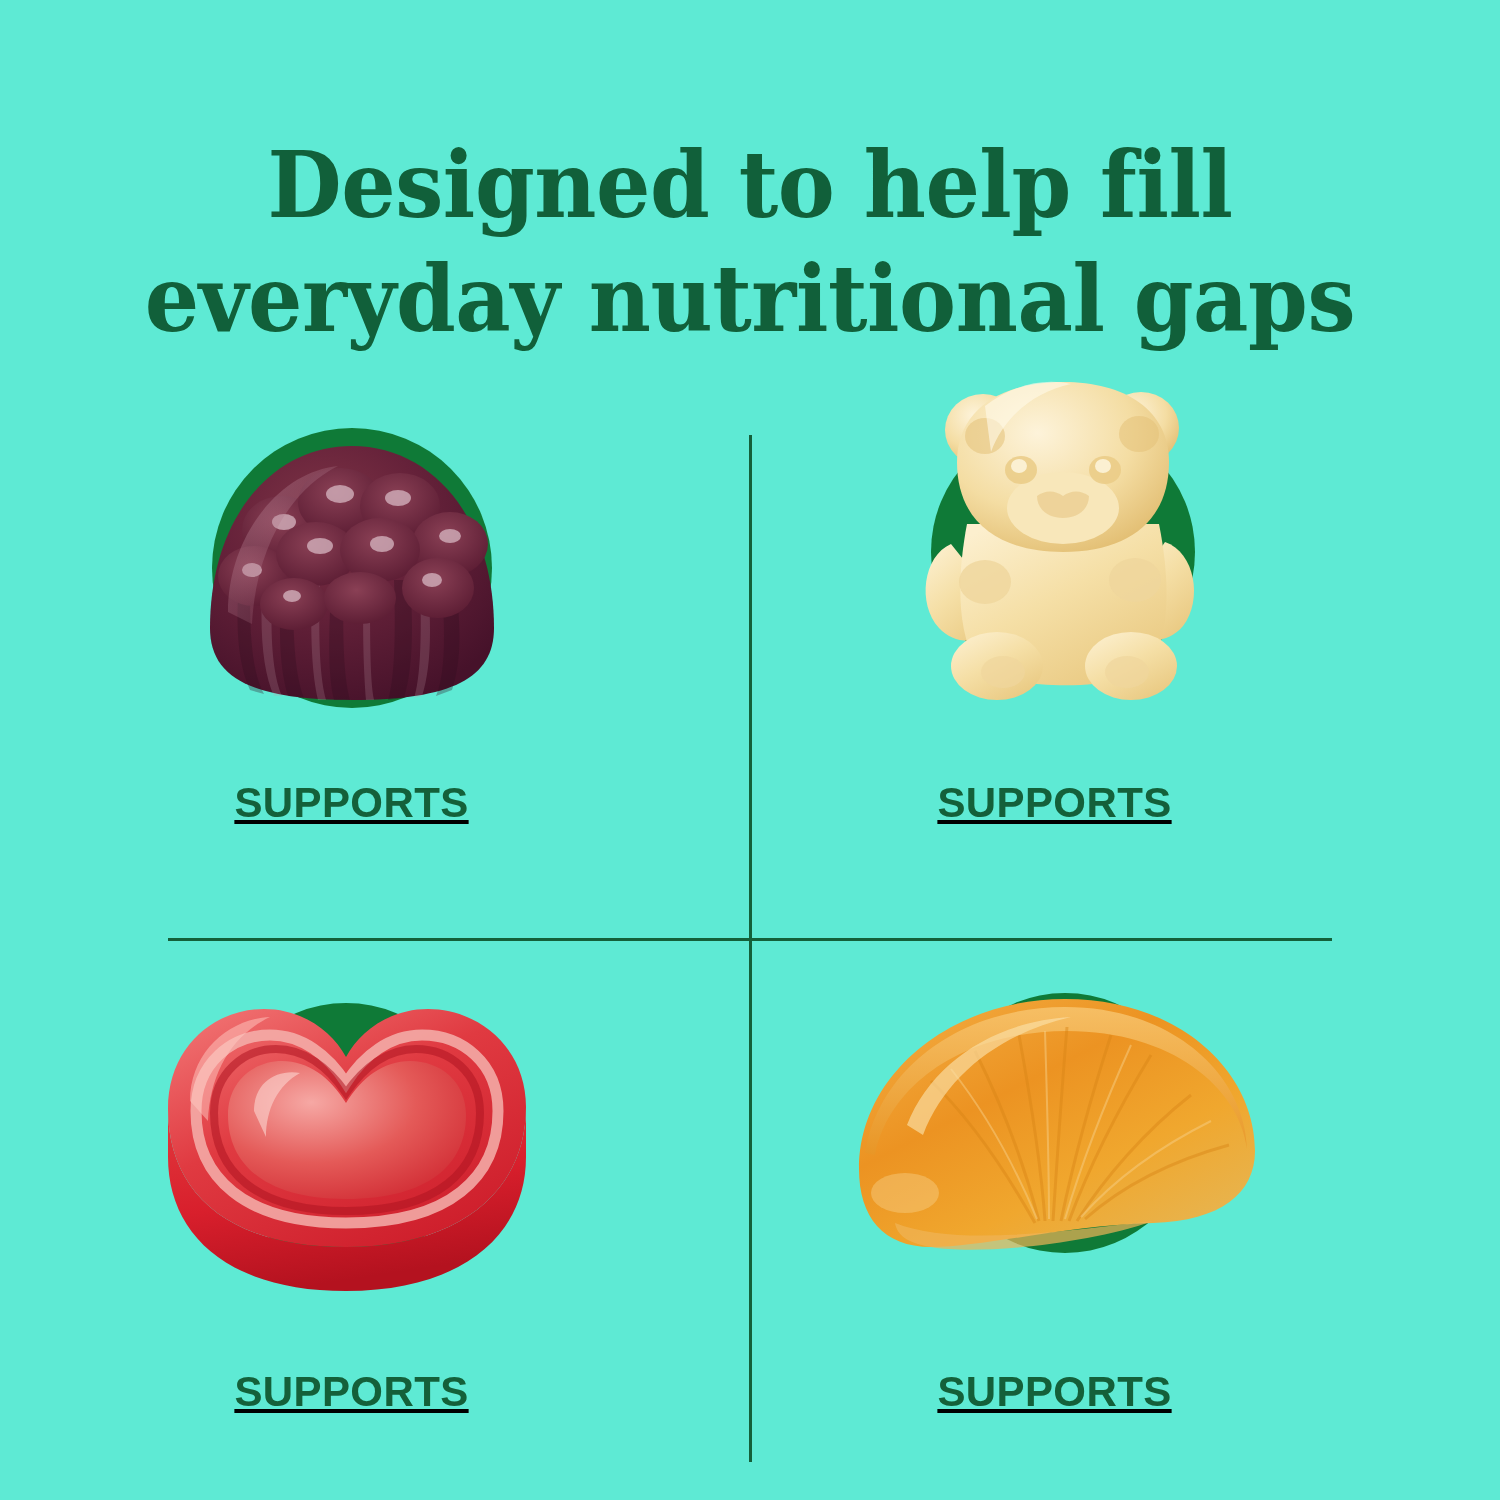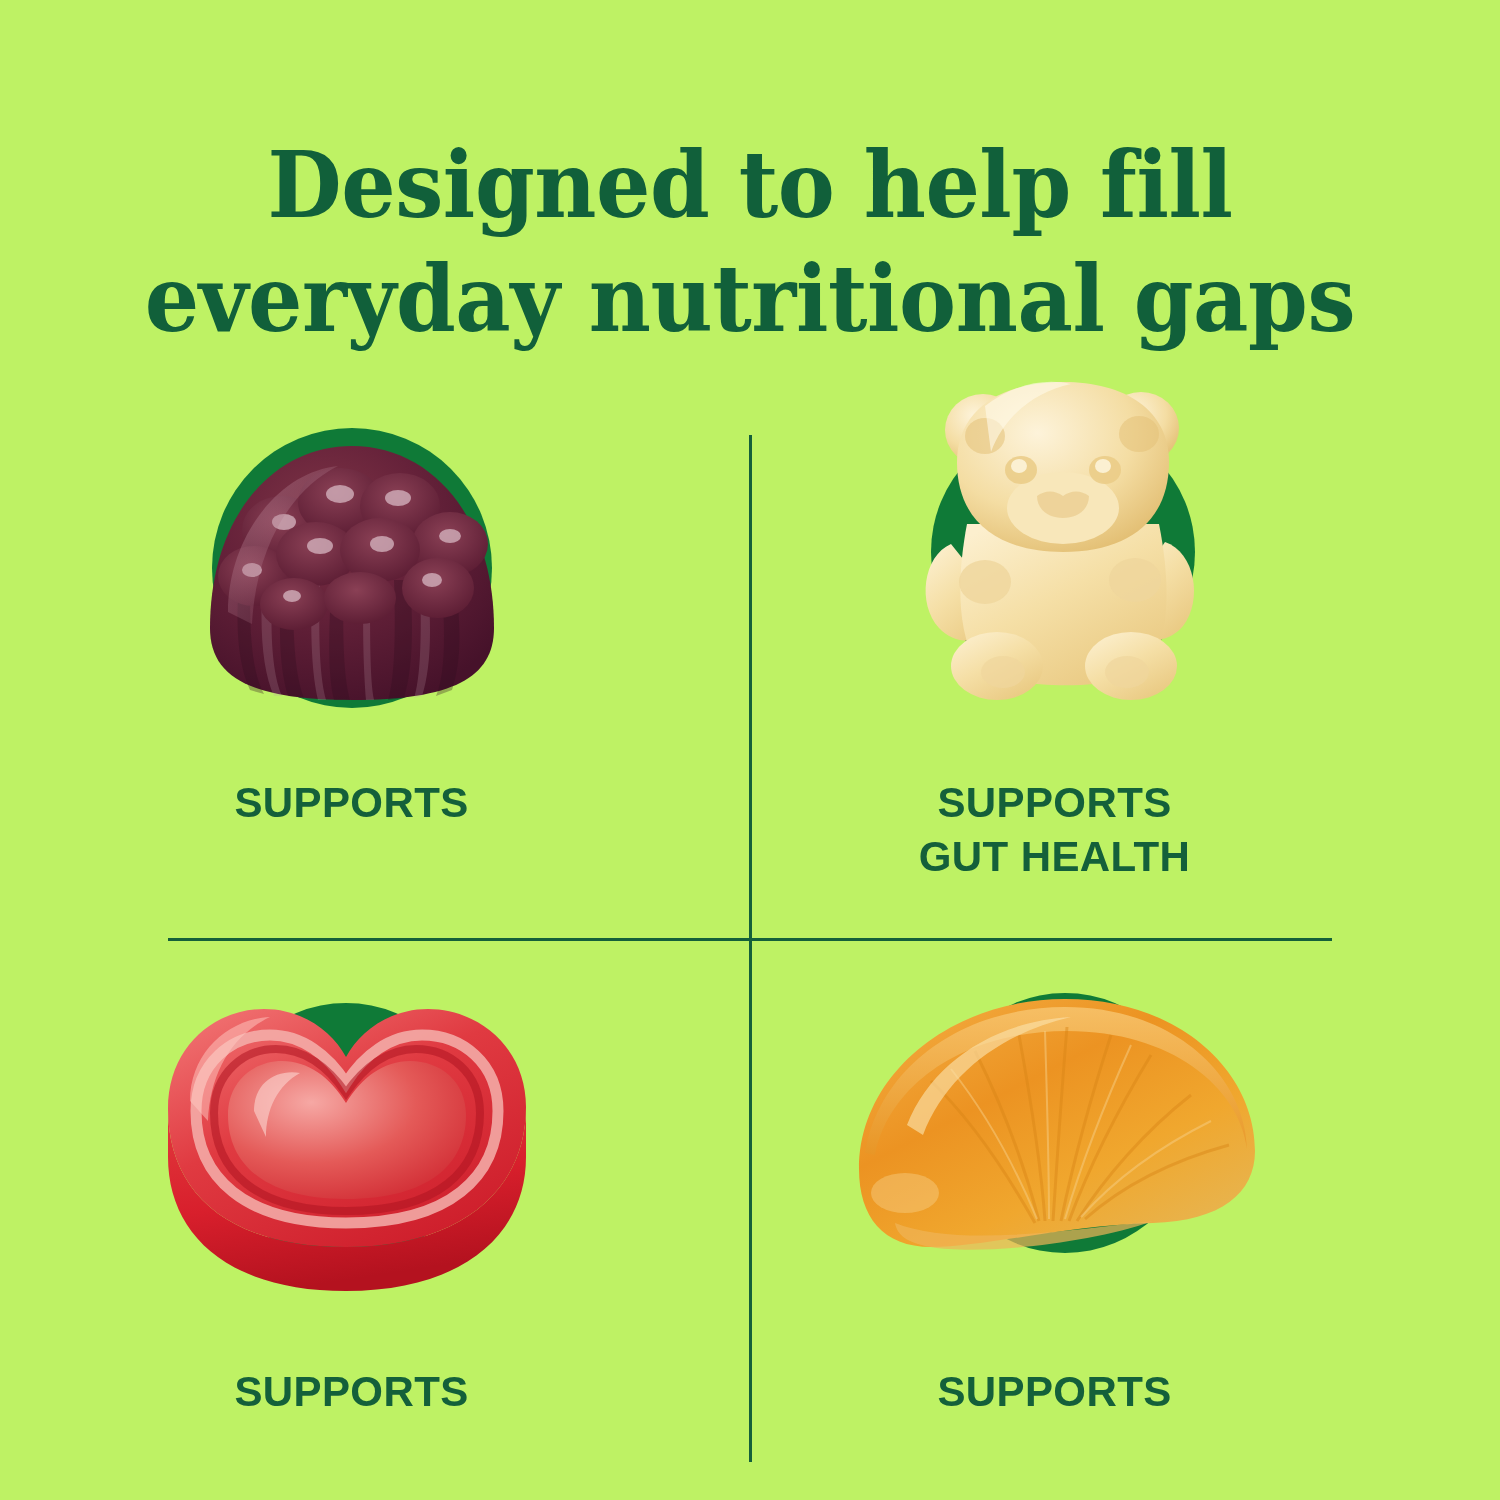--- a/index.html
+++ b/index.html
@@ -10,21 +10,21 @@
     width: 1500px;
     height: 1500px;
     background: #FDF4EA;
     font-family: "Liberation Sans", sans-serif;
     overflow: hidden;
   }
   .page {
     position: relative;
     width: 1500px;
     height: 1500px;
-    background: #bef264;
+    background: #5eead4;
   }
 
   
   .heading {
     position: absolute;
     top: 128px;
     left: 0;
     width: 1500px;
     text-align: center;
     color: #11603A;
@@ -62,20 +62,21 @@
   
   .grid {
     position: absolute;
     left: 0;
     top: 380px;
     width: 1406px;
     height: 1090px;
     display: grid;
     grid-template-columns: 1fr 1fr;
     grid-template-rows: 1fr 1fr;
+    text-decoration: underline;
   }
   .quad {
     position: relative;
     display: flex;
     flex-direction: column;
     align-items: center;
     justify-content: flex-start;
   }
   .art {
     position: relative;
@@ -245,21 +246,20 @@
           <ellipse cx="150" cy="216" rx="26" ry="22" fill="#EFD69C" opacity="0.8"></ellipse>
           <ellipse cx="300" cy="214" rx="26" ry="22" fill="#EFD69C" opacity="0.8"></ellipse>
           <ellipse cx="168" cy="306" rx="22" ry="16" fill="#EFD69C" opacity="0.7"></ellipse>
           <ellipse cx="292" cy="306" rx="22" ry="16" fill="#EFD69C" opacity="0.7"></ellipse>
 
           <path d="M150 40 C178 18 210 12 236 18 C198 26 168 52 156 86 Z" fill="#FFFAEA" opacity="0.6"></path>
         </svg>
       </div>
       <div class="caption">
         <span class="cl">SUPPORTS</span>
-        <span class="cl">GUT HEALTH</span>
       </div>
     </div>
 
     <div class="quad q-immune">
       <div class="art">
         <svg viewBox="0 0 440 350">
           <defs>
             <linearGradient id="heartSide" x1="0" y1="0" x2="0.3" y2="1">
               <stop offset="0%" stop-color="#E23B3E"></stop>
               <stop offset="55%" stop-color="#D81F2C"></stop>

